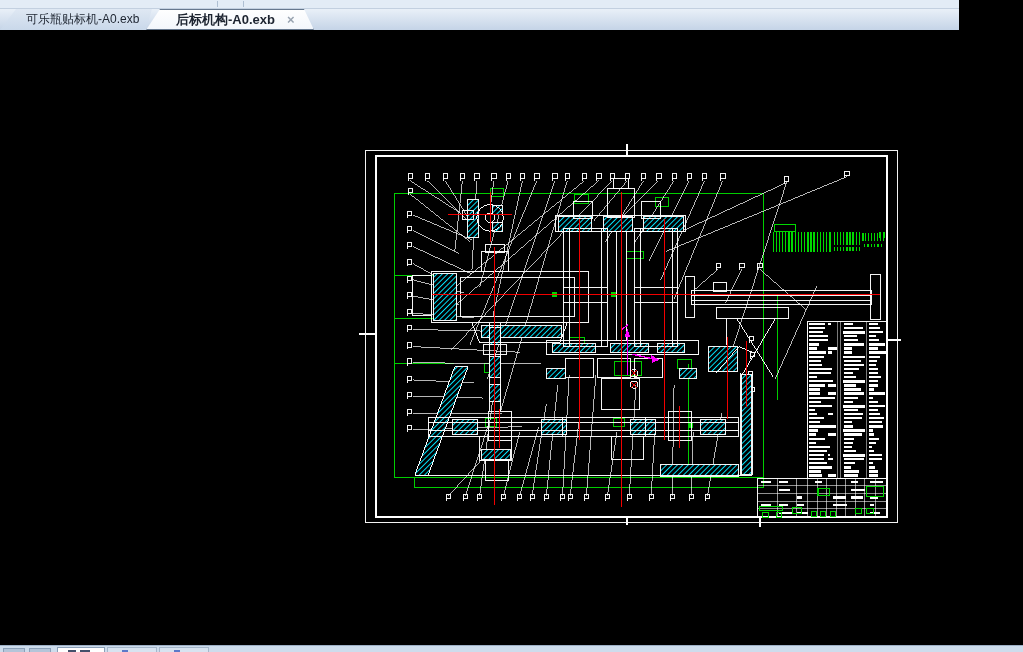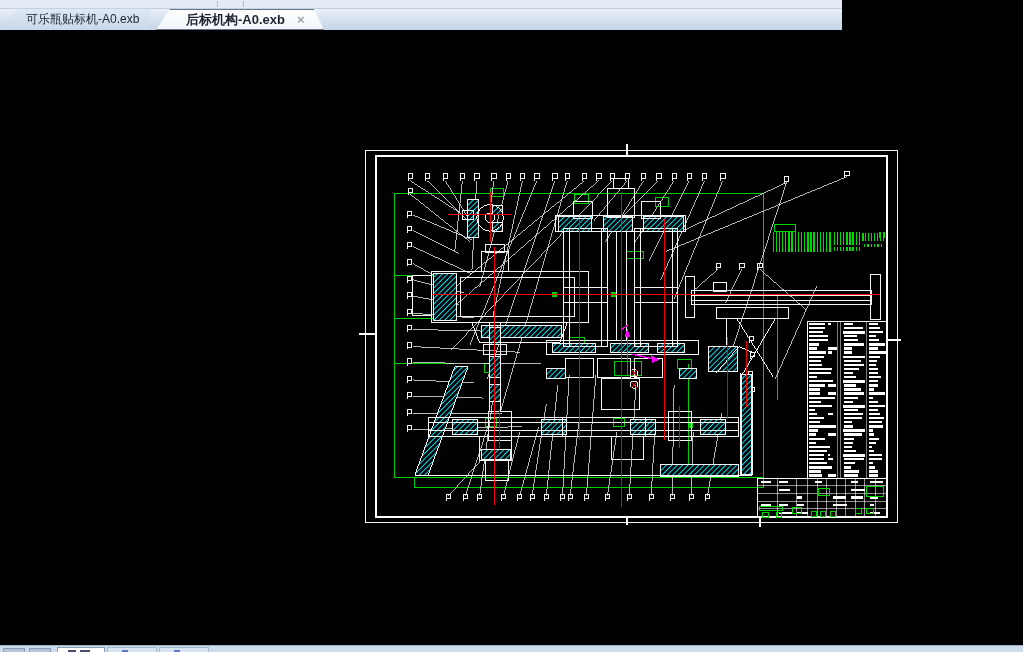--- a/index.html
+++ b/index.html
@@ -1,30 +1,30 @@
 <!DOCTYPE html>
 <html><head>
 <meta charset="utf-8">
 <style>
   html,body{margin:0;padding:0;background:#000;width:1023px;height:652px;overflow:hidden;
     font-family:"Liberation Sans",sans-serif;}
   #app{position:relative;width:1023px;height:652px;background:#000;}
   
-  .tabbar{position:absolute;top:0;left:0;width:842px;height:30px;background:#cfdded;}
+  .tabbar{position:absolute;top:0;left:0;width:959px;height:30px;background:#cfdded;}
   .topstrip{position:absolute;top:0;left:0;right:0;height:8px;background:#e3ecf6;
     border-bottom:1px solid #c3d0e0;}
   .topstrip .sep{position:absolute;top:1px;bottom:1px;width:1px;background:#aebfd2;}
   .tabsrow{position:absolute;top:9px;left:0;right:0;height:21px;
     background:linear-gradient(#e9f0f8,#c5d4e7);border-bottom:1px solid #7f93ab;}
   .tab{position:absolute;top:0;height:21px;display:flex;align-items:center;
     color:#1d2430;font-size:12px;white-space:nowrap;cursor:default;}
   .tab.inactive{left:0px;width:152px;padding-left:26px;box-sizing:border-box;
     background:linear-gradient(#dfe8f3,#c9d8ea);
     clip-path:polygon(16px 0,100% 0,calc(100% - 6px) 100%,0 100%);}
-  .tab.active{left:156px;width:168px;padding-left:30px;box-sizing:border-box;
+  .tab.active{left:146px;width:168px;padding-left:30px;box-sizing:border-box;
     background:linear-gradient(#ffffff,#f2f6fb);font-weight:bold;font-size:13px;z-index:2;
     clip-path:polygon(14px 0,158px 0,168px 100%,0 100%);
     box-shadow:inset 0 0 0 1px #66788e;text-align:right;}
   .tab .close{margin-left:12px;color:#98a3b0;font-weight:bold;font-size:13px;line-height:1;}
   
   .canvas{position:absolute;top:30px;left:0;width:1023px;height:615px;background:#000;}
   svg{display:block;}
   
   .bstrip{position:absolute;bottom:0;left:0;width:1023px;height:7px;background:#cddcec;
     border-top:1px solid #9db0c6;box-sizing:border-box;}

